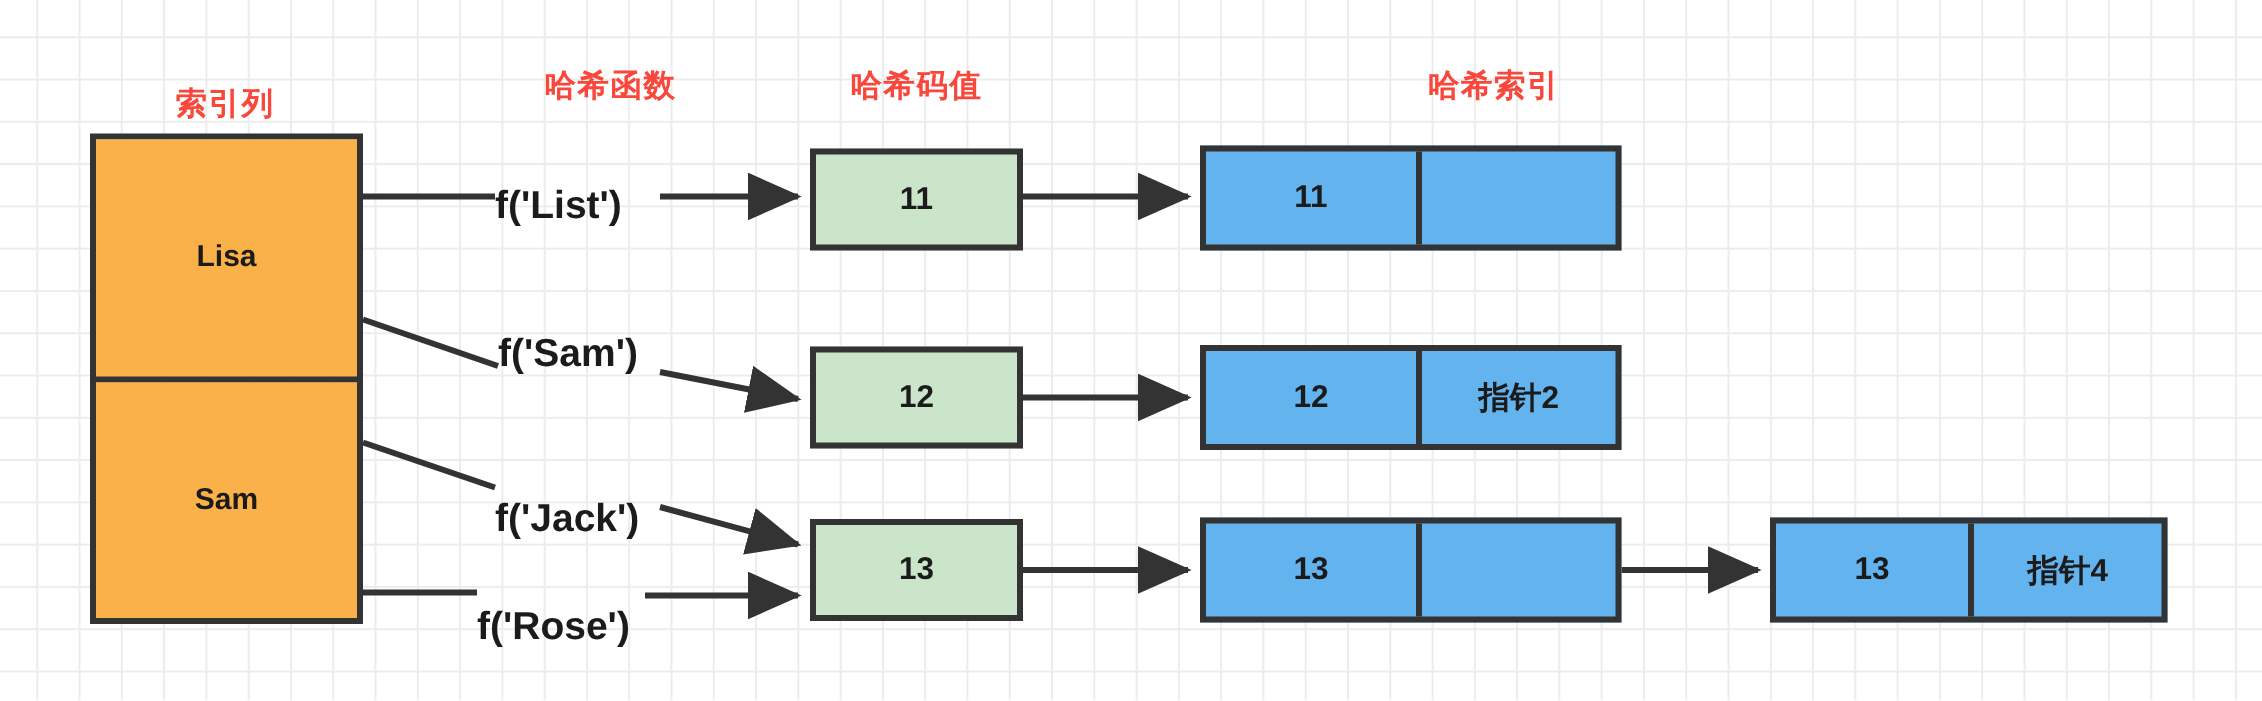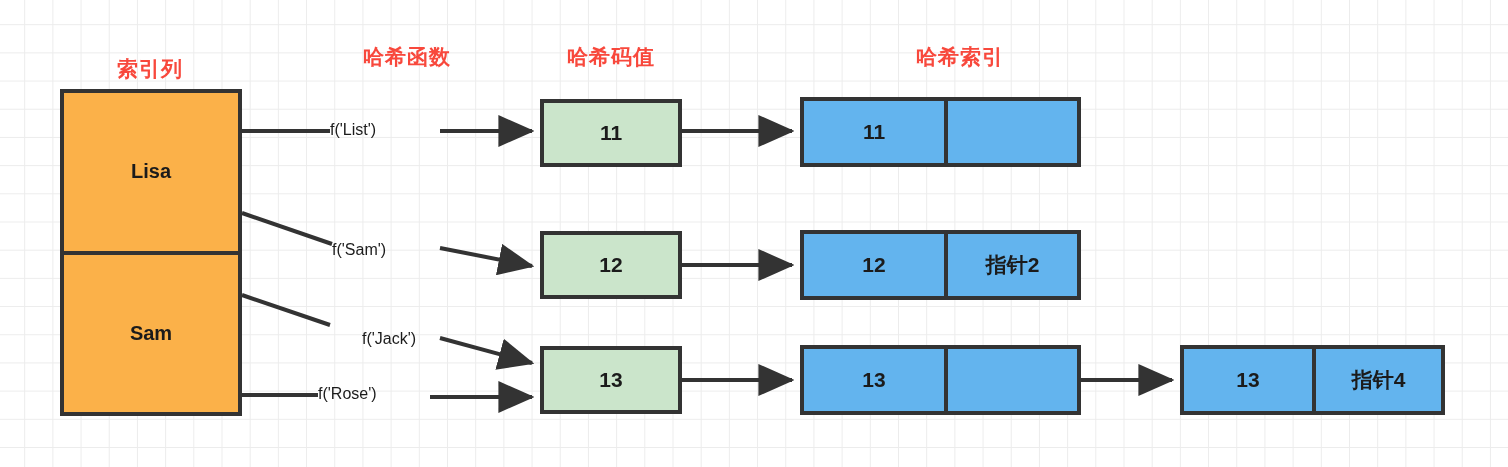--- a/index.html
+++ b/index.html
@@ -84,22 +84,22 @@
     justify-content: center;
     font-weight: bold;
     font-size: 21px;
     color: #1b1b1b;
   }
   .bucket .cellA { width: 140px; border-right: 4px solid #333333; }
   .bucket .cellB { flex: 1 1 auto; }
 
   .fn-label {
     position: absolute;
-    font-weight: normal;
-    font-size: 16px;
+    font-weight: bold;
+    font-size: 26px;
     color: #1b1b1b;
     white-space: nowrap;
     background: rgba(255,255,255,0.0);
   }
   svg.links {
     position: absolute;
     left: 0; top: 0;
     width: 1508px;
     height: 467px;
     pointer-events: none;
@@ -107,21 +107,21 @@
   .ln { stroke: #333333; stroke-width: 4; fill: none; }
 </style>
 </head>
 <body>
 
 <div id="canvas">
 
   <div class="hdr" style="left:150px; top:55px;">索引列</div>
   <div class="hdr" style="left:407px; top:43px;">哈希函数</div>
   <div class="hdr" style="left:611px; top:43px;">哈希码值</div>
-  <div class="hdr" style="left:960px; top:43px;text-align:right;">哈希索引</div>
+  <div class="hdr" style="left:996px; top:43px;text-align:right;">哈希索引</div>
 
   <svg class="links" viewBox="0 0 1508 467">
     <defs>
       <marker id="ah" markerWidth="9" markerHeight="8" refX="8.4" refY="4" orient="auto" markerUnits="strokeWidth">
         <path d="M0,0 L9,4 L0,8 z" fill="#333333"></path>
       </marker>
     </defs>
 
     <path class="ln" d="M242,131 L330,131"></path>
     <path class="ln" d="M440,131 L532,131" marker-end="url(#ah)"></path>
@@ -141,23 +141,23 @@
 
     <path class="ln" d="M1081,380 L1172,380" marker-end="url(#ah)"></path>
   </svg>
 
   <div class="idx-col">
     <div class="idx-cell">Lisa</div>
     <div class="idx-cell">Sam</div>
   </div>
 
   <div class="fn-label" style="left:330px; top:121px;">f('List')</div>
-  <div class="fn-label" style="left:332px; top:241px;">f('Sam')</div>
-  <div class="fn-label" style="left:330px; top:330px;margin-left:32px;">f('Jack')</div>
-  <div class="fn-label" style="left:318px; top:385px;">f('Rose')</div>
+  <div class="fn-label" style="left:332px; top:220px;">f('Sam')</div>
+  <div class="fn-label" style="left:330px; top:330px;">f('Jack')</div>
+  <div class="fn-label" style="left:318px; top:402px;">f('Rose')</div>
 
   <div class="code-box" style="left:540px; top:99px;">11</div>
   <div class="code-box" style="left:540px; top:231px;">12</div>
   <div class="code-box" style="left:540px; top:346px;">13</div>
 
   <div class="bucket" style="left:800px; top:97px; width:281px;">
     <div class="cellA">11</div>
   </div>
   <div class="bucket" style="left:800px; top:230px; width:281px;">
     <div class="cellA">12</div>

